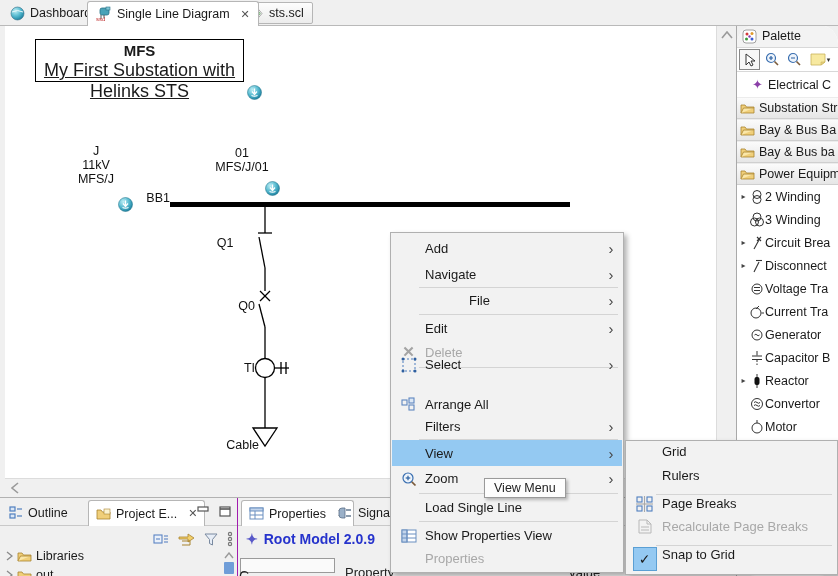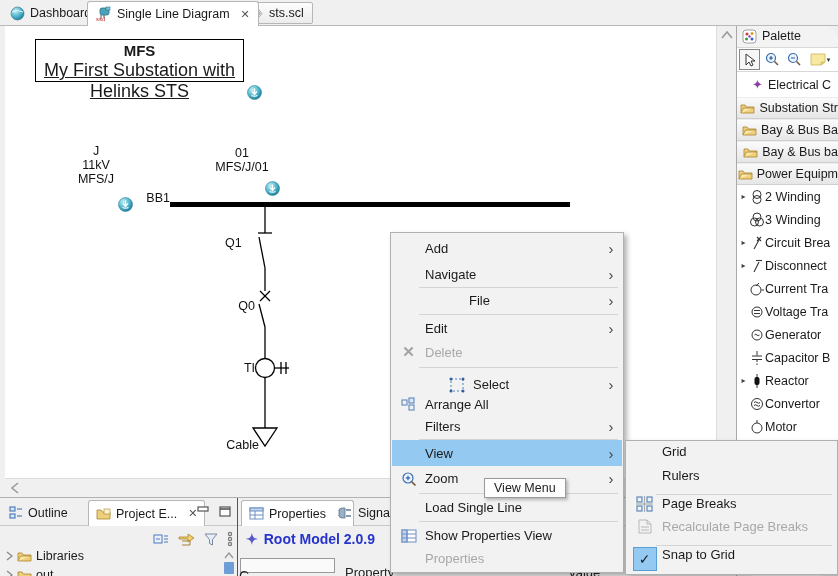--- a/index.html
+++ b/index.html
@@ -30,21 +30,21 @@
   .hscroll{position:absolute;left:5px;top:478px;width:731px;height:19px;background:#f0f0f0;border-top:1px solid #dcdcdc;z-index:1;}
   .palette-divider{position:absolute;left:736px;top:25px;width:1px;height:551px;background:#a9a9a9;z-index:2;}
 
   
   .palette{position:absolute;left:737px;top:25px;width:101px;height:551px;background:#fff;z-index:2;overflow:hidden;border-radius:19px;}
   .pal-header{height:22px;background:#f3f3f3;border-bottom:1px solid #d8d8d8;display:flex;align-items:center;gap:5px;padding-left:5px;font-size:12.5px;}
   .pal-tools{height:23px;background:#fff;border-bottom:1px solid #d8d8d8;display:flex;align-items:center;gap:3px;padding-left:2px;}
   .pal-toolbtn{width:19px;height:19px;display:flex;align-items:center;justify-content:center;}
   .pal-toolbtn.selected{border:1px solid #888;background:#f7f7f7;}
   .pal-electrical{height:25px;display:flex;align-items:center;gap:5px;padding-left:15px;font-size:12.5px;white-space:nowrap;overflow:hidden;}
-  .pal-group{height:20px;background:linear-gradient(#fbfbfb,#e6e6e6);border-top:1px solid #ececec;border-bottom:1px solid #cfcfcf;display:flex;align-items:center;gap:4px;padding-left:3px;font-size:12.5px;white-space:nowrap;overflow:hidden;justify-content:flex-end;}
+  .pal-group{height:20px;background:linear-gradient(#fbfbfb,#e6e6e6);border-top:1px solid #ececec;border-bottom:1px solid #cfcfcf;display:flex;align-items:center;gap:4px;padding-left:3px;font-size:12.5px;white-space:nowrap;overflow:hidden;}
   .pal-item{height:23px;display:flex;align-items:center;padding-left:2px;font-size:12.5px;white-space:nowrap;overflow:hidden;}
   .pal-arrow{width:9px;font-size:8px;color:#444;flex:0 0 9px;text-align:center;}
   .pal-ico{flex:0 0 17px;display:flex;justify-content:center;}
   .star{color:#8b3fa8;font-size:13px;}
 
   
   .bottom{position:absolute;left:0;top:497px;width:736px;height:79px;background:#f0f0f0;border-top:1px solid #b2b2b2;z-index:2;}
   .panel-left{position:absolute;left:0;top:0;width:237px;height:79px;border-right:1px solid #a21caf;overflow:hidden;}
   .panel-mid{position:absolute;left:238px;top:0;width:498px;height:79px;overflow:hidden;}
   .btab{position:absolute;top:2px;height:25px;display:flex;align-items:center;gap:5px;padding:0 7px;font-size:12.5px;white-space:nowrap;}
@@ -156,21 +156,21 @@
     <div>11kV</div>
     <div>MFS/J</div>
   </div>
 
   <div class="dlabel" style="left:202px;top:121px;width:70px;text-align:center;">
     <div>01</div>
     <div>MFS/J/01</div>
   </div>
 
   <div class="dlabel" style="left:133px;top:166px;width:32px;text-align:right;">BB1</div>
-  <div class="dlabel" style="left:220px;top:211px;width:32px;text-align:left;">Q1</div>
+  <div class="dlabel" style="left:204px;top:211px;width:32px;text-align:center;">Q1</div>
   <div class="dlabel" style="left:218px;top:274px;width:32px;text-align:right;">Q0</div>
   <div class="dlabel" style="left:222px;top:336px;width:28px;text-align:right;">TI</div>
   <div class="dlabel" style="left:196px;top:413px;width:58px;text-align:right;">Cable</div>
 
   <svg width="711" height="453" viewBox="0 0 711 453" style="position:absolute;left:0;top:0;">
 
     <rect x="165" y="177" width="400" height="5" fill="#000"></rect>
 
     <g stroke="#000" stroke-width="1.3" fill="none">
       <line x1="260" y1="182" x2="260" y2="208"></line>
@@ -337,37 +337,37 @@
           <line x1="5" y1="14" x2="10" y2="4"></line>
           <line x1="7" y1="2.5" x2="13" y2="2.5"></line>
         </svg>
       </span>
     <span>Disconnect</span>
   </div>
   <div class="pal-item">
     <span class="pal-arrow"></span>
     <span class="pal-ico">
         <svg width="16" height="16" fill="none" stroke="#333" stroke-width="1">
+          <circle cx="8" cy="8" r="5"></circle>
+          <line x1="5" y1="6.5" x2="11" y2="6.5"></line>
+          <line x1="5" y1="9.5" x2="11" y2="9.5"></line>
+        </svg>
+      </span>
+    <span>Voltage Tra</span>
+  </div>
+  <div class="pal-item">
+    <span class="pal-arrow"></span>
+    <span class="pal-ico">
+        <svg width="16" height="16" fill="none" stroke="#333" stroke-width="1">
           <circle cx="7" cy="9" r="5"></circle>
           <line x1="10" y1="2" x2="7" y2="5"></line>
           <line x1="12.5" y1="9" x2="15" y2="9"></line>
         </svg>
       </span>
     <span>Current Tra</span>
-  </div>
-  <div class="pal-item">
-    <span class="pal-arrow"></span>
-    <span class="pal-ico">
-        <svg width="16" height="16" fill="none" stroke="#333" stroke-width="1">
-          <circle cx="8" cy="8" r="5"></circle>
-          <line x1="5" y1="6.5" x2="11" y2="6.5"></line>
-          <line x1="5" y1="9.5" x2="11" y2="9.5"></line>
-        </svg>
-      </span>
-    <span>Voltage Tra</span>
   </div>
   <div class="pal-item">
     <span class="pal-arrow"></span>
     <span class="pal-ico">
         <svg width="16" height="16" fill="none" stroke="#333" stroke-width="1">
           <circle cx="8" cy="8" r="5"></circle>
           <path d="M5.5 8 Q7 6.5 8 8 T10.5 8"></path>
         </svg>
       </span>
     <span>Generator</span>
@@ -578,21 +578,21 @@
       <span class="marrow">›</span>
   </div>
   <div class="mrow disabled" style="top:107px;height:24px;">
     <span class="mico">
         <span class="delx">✕</span>
       </span>
     <span class="mlabel">Delete</span>
       <span class="marrow"></span>
   </div>
   <div class="msep" style="top:134px;"></div>
-  <div class="mrow" style="top:140px;height:23px;padding-left:48px;">
+  <div class="mrow" style="top:120px;height:23px;">
     <span class="mico">
         <span>
           <svg width="16" height="16">
             <rect x="2" y="2" width="12" height="12" fill="none" stroke="#4f7fbf" stroke-width="1" stroke-dasharray="2,2"></rect>
             <circle cx="2" cy="2" r="1.5" fill="#2f5f9f"></circle>
             <circle cx="14" cy="2" r="1.5" fill="#2f5f9f"></circle>
             <circle cx="2" cy="14" r="1.5" fill="#2f5f9f"></circle>
             <circle cx="14" cy="14" r="1.5" fill="#2f5f9f"></circle>
           </svg>
         </span>

